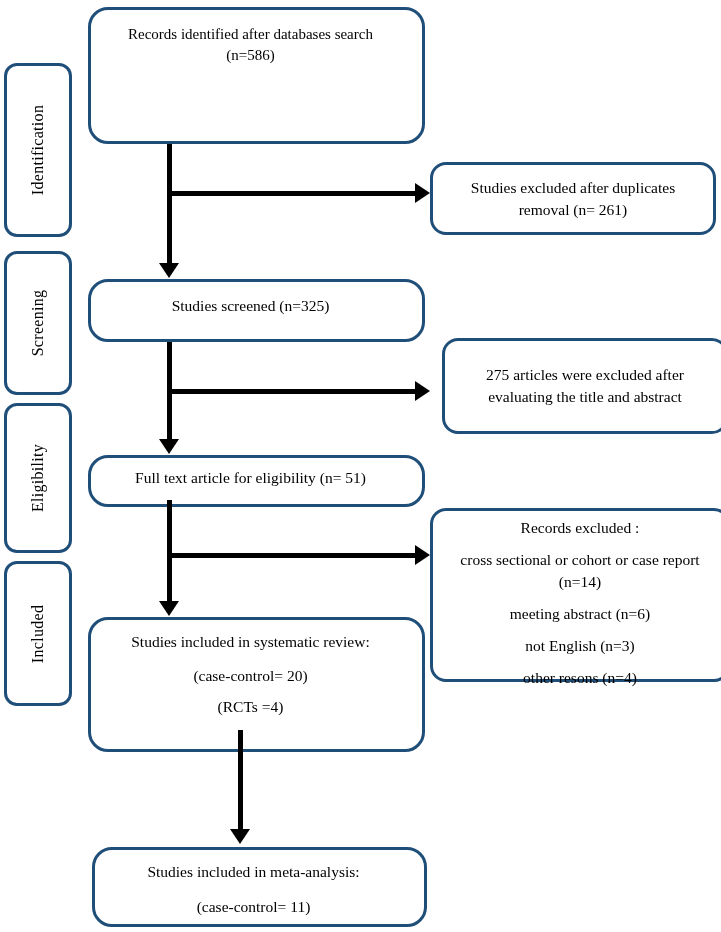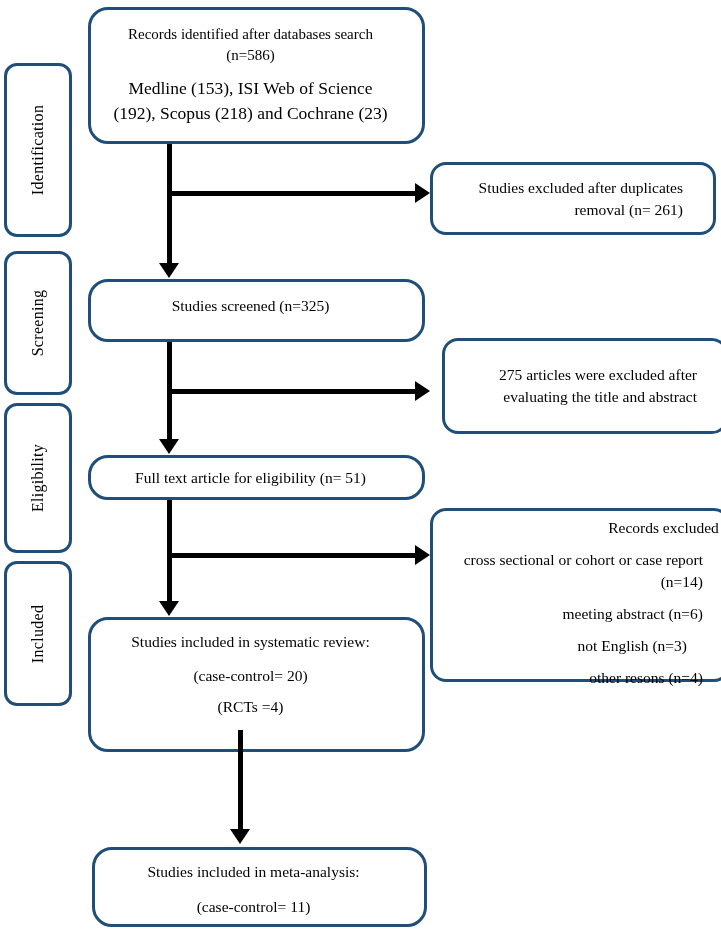--- a/index.html
+++ b/index.html
@@ -17,21 +17,21 @@
     overflow: hidden;
   }
   .box {
     position: absolute;
     border: 3px solid #1f4e79;
     background: #ffffff;
     box-sizing: border-box;
     text-align: center;
   }
   .main-box { border-radius: 20px; }
-  .side-box { border-radius: 16px; text-align: right; }
+  .side-box { border-radius: 16px; }
   .stage-box {
     border-radius: 13px;
     display: flex;
     align-items: center;
     justify-content: center;
   }
   .stage-box .vtext {
     transform: rotate(-90deg);
     white-space: nowrap;
     font-size: 16px;
@@ -85,28 +85,27 @@
   </div>
   <div class="box stage-box" style="left:4px; top:403px; width:68px; height:150px;">
     <span class="vtext">Eligibility</span>
   </div>
   <div class="box stage-box" style="left:4px; top:561px; width:68px; height:145px;">
     <span class="vtext">Included</span>
   </div>
 
   <div class="box main-box" style="left:88px; top:7px; width:337px; height:137px; padding-top:14px;">
     <div class="t15 px20">Records identified after databases search (n=586)</div>
-    <div class="t17 px20" style="margin-top:10px;">Medline (153), ISI Web of Science (192), Scopus (218) and Cochrane (23)</div>
   </div>
 
   <div class="box main-box" style="left:88px; top:279px; width:337px; height:63px; padding-top:13px;">
     <div class="t155 px20">Studies screened (n=325)</div>
   </div>
 
-  <div class="box main-box" style="left:88px; top:455px; width:337px; height:45px; padding-top:9px;">
+  <div class="box main-box" style="left:88px; top:455px; width:337px; height:52px; padding-top:9px;">
     <div class="t155 px20">Full text article for eligibility (n= 51)</div>
   </div>
 
   <div class="box main-box" style="left:88px; top:617px; width:337px; height:135px; padding-top:11px;">
     <div class="t155 px20">Studies included in systematic review:</div>
     <div class="t155 px20" style="margin-top:12px;">(case-control= 20)</div>
     <div class="t155 px20" style="margin-top:9px;">(RCTs =4)</div>
   </div>
 
   <div class="box main-box" style="left:92px; top:847px; width:335px; height:80px; padding-top:11px;">

